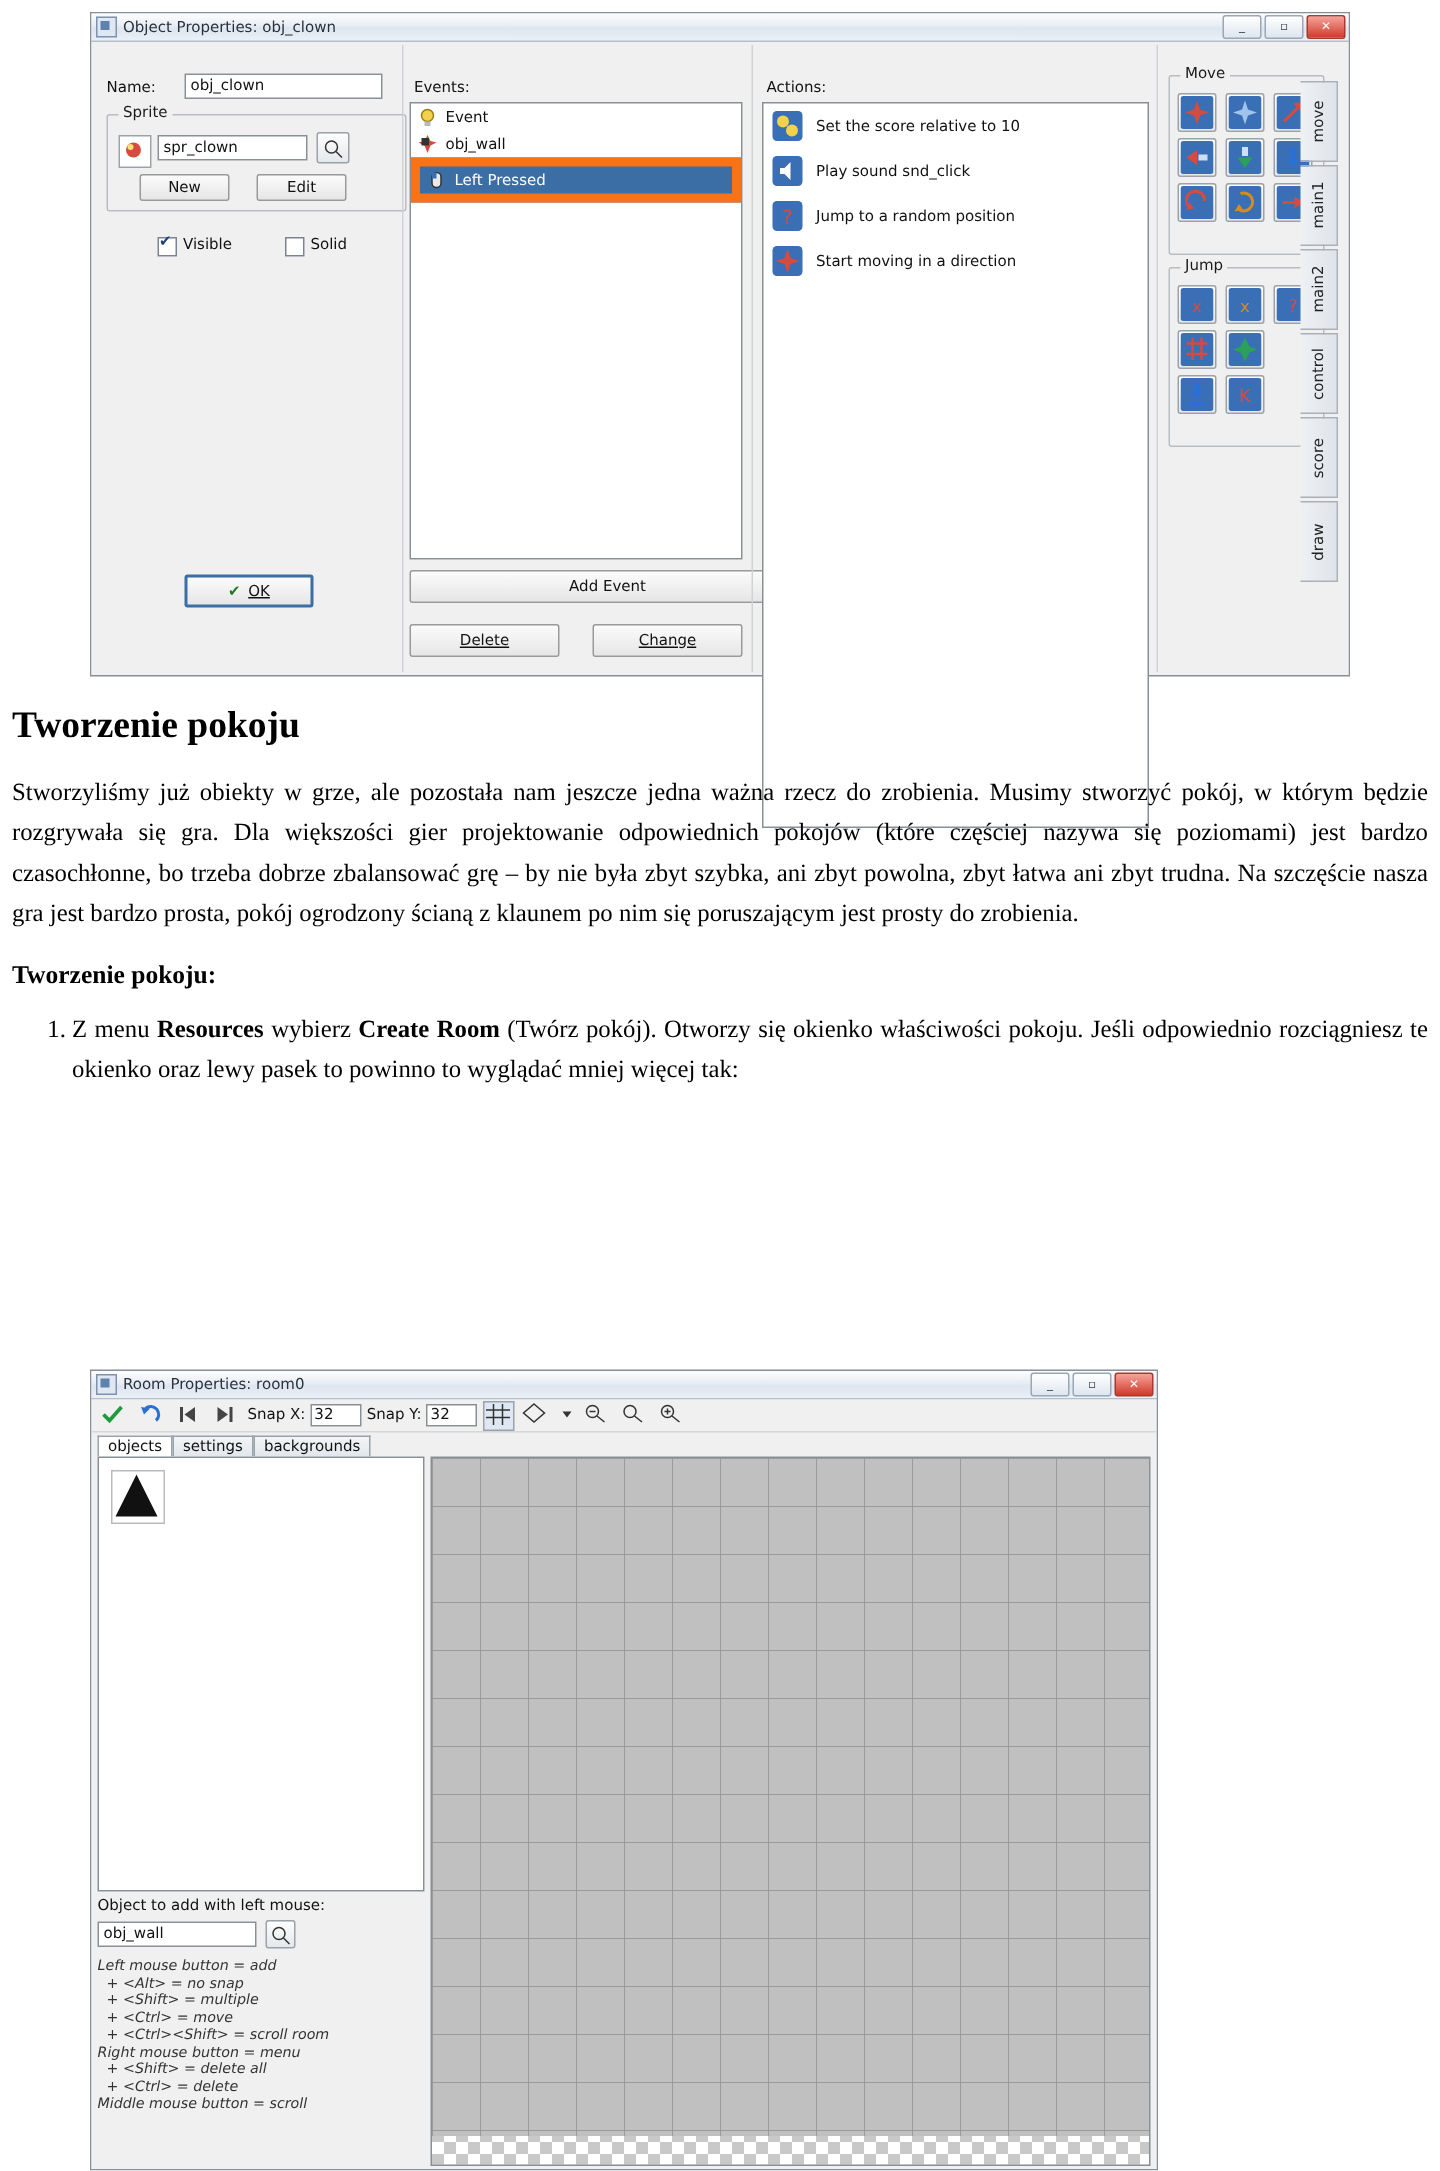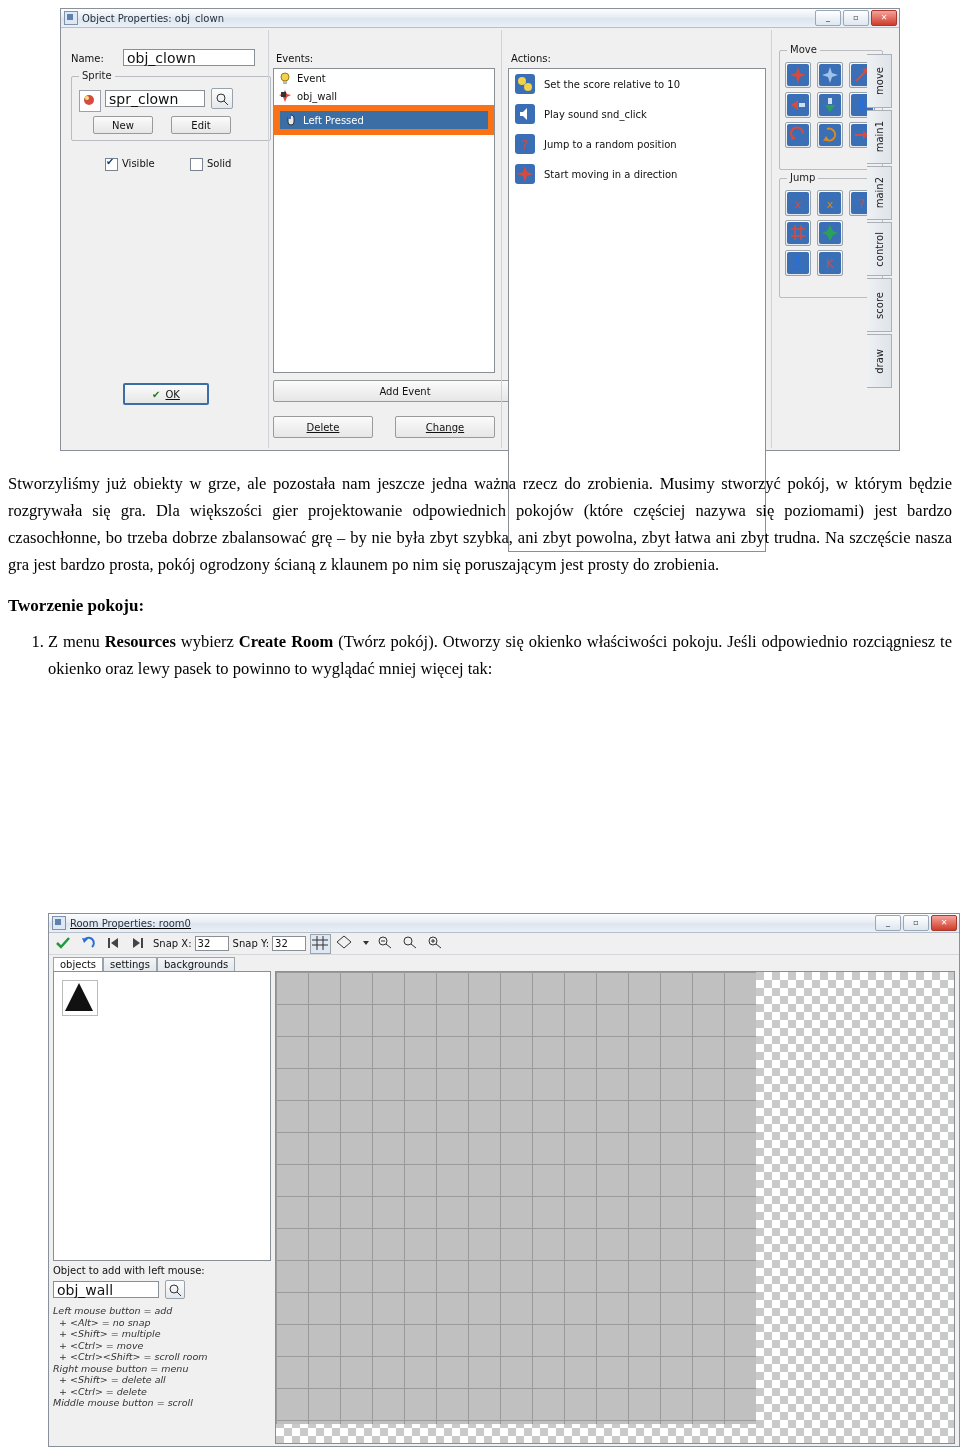--- a/index.html
+++ b/index.html
@@ -58,21 +58,21 @@
     position:absolute; border:1px solid #b9bcc0; border-radius:2px;
     box-sizing:border-box;
   }
   .grp > .legend {
     position:absolute; top:-7px; left:7px; background:#f0f0f0;
     font-size:10px; padding:0 3px; color:#1a1a1a;
   }
   .lbl { position:absolute; font-size:10px; color:#111; }
   .inp {
     position:absolute; background:#fff; border:1px solid #8a8f95;
-    font-size:14px; color:#111; box-sizing:border-box;
+    font-size:10px; color:#111; box-sizing:border-box;
     padding:1px 3px; line-height:14px; height:17px;
   }
   .btn {
     position:absolute; box-sizing:border-box;
     background:linear-gradient(#fbfbfb,#e6e6e6);
     border:1px solid #9a9a9a; border-radius:2px;
     font-size:10px; color:#111;
     display:flex; align-items:center; justify-content:center;
   }
   .btn u { text-decoration:underline; }
@@ -105,21 +105,21 @@
   
   .doc { position:absolute; left:8px; top:470px; width:944px; }
   h1.title { font-size:25px; font-weight:bold; margin:0 0 16px 0; font-family:"Liberation Serif", serif; }
   p.para { font-size:16.5px; line-height:27px; margin:0 0 14px 0; text-align:justify; }
   h2.sub { font-size:17px; font-weight:bold; margin:18px 0 12px 0; }
   ol.steps { margin:0; padding-left:40px; font-size:16.5px; line-height:27px; }
   ol.steps li { margin-bottom:4px; text-align:justify; }
   b { font-weight:bold; }
 
   
-  #roomwin { left:48px; top:913px; width:912px; height:534px;text-decoration:underline; }
+  #roomwin { left:60px; top:913px; width:712px; height:534px; }
   #roomwin .rbody { position:relative; width:100%; height:calc(100% - 19px); background:#f0f0f0; }
   .rtoolbar { position:absolute; left:0; top:0; height:22px; width:100%;
     display:flex; align-items:center; gap:4px; padding:2px 4px; box-sizing:border-box;
     border-bottom:1px solid #d3d6da; font-size:10px; }
   .tbtn { width:19px; height:18px; border:1px solid transparent; position:relative; }
   .snapbox { display:flex; align-items:center; gap:3px; font-size:10px; color:#111; }
   .snapinp { width:34px; height:15px; background:#fff; border:1px solid #8a8f95; font-size:10px; padding:0 2px; box-sizing:border-box; line-height:14px;}
   .tabs { position:absolute; left:4px; top:24px; display:flex; font-size:10px; }
   .tab { border:1px solid #9aa2ab; border-bottom:none; padding:1px 6px; background:linear-gradient(#f3f5f7,#e2e7ec); color:#111; }
   .tab.active { background:#fff; }
@@ -418,20 +418,21 @@
           </div>
         <div class="vtab">
             <span>draw</span>
           </div>
       </div>
 
     </div>
   </div>
 
   <div class="doc">
+    <h1 class="title">Tworzenie pokoju</h1>
     <p class="para">Stworzyliśmy już obiekty w grze, ale pozostała nam jeszcze jedna ważna rzecz do zrobienia. Musimy stworzyć pokój, w którym będzie rozgrywała się gra. Dla większości gier projektowanie odpowiednich pokojów (które częściej nazywa się poziomami) jest bardzo czasochłonne, bo trzeba dobrze zbalansować grę – by nie była zbyt szybka, ani zbyt powolna, zbyt łatwa ani zbyt trudna. Na szczęście nasza gra jest bardzo prosta, pokój ogrodzony ścianą z klaunem po nim się poruszającym jest prosty do zrobienia.</p>
     <h2 class="sub">Tworzenie pokoju:</h2>
     <ol class="steps">
       <li><span>Z menu </span><b>Resources</b><span> wybierz </span><b>Create Room</b><span> (Twórz pokój). Otworzy się okienko właściwości pokoju.  Jeśli odpowiednio rozciągniesz te okienko oraz lewy pasek to powinno to wyglądać mniej więcej tak:</span></li>
     </ol>
   </div>
 
   <div class="win" id="roomwin">
     <div class="titlebar">
       <span class="title-ico"></span>

